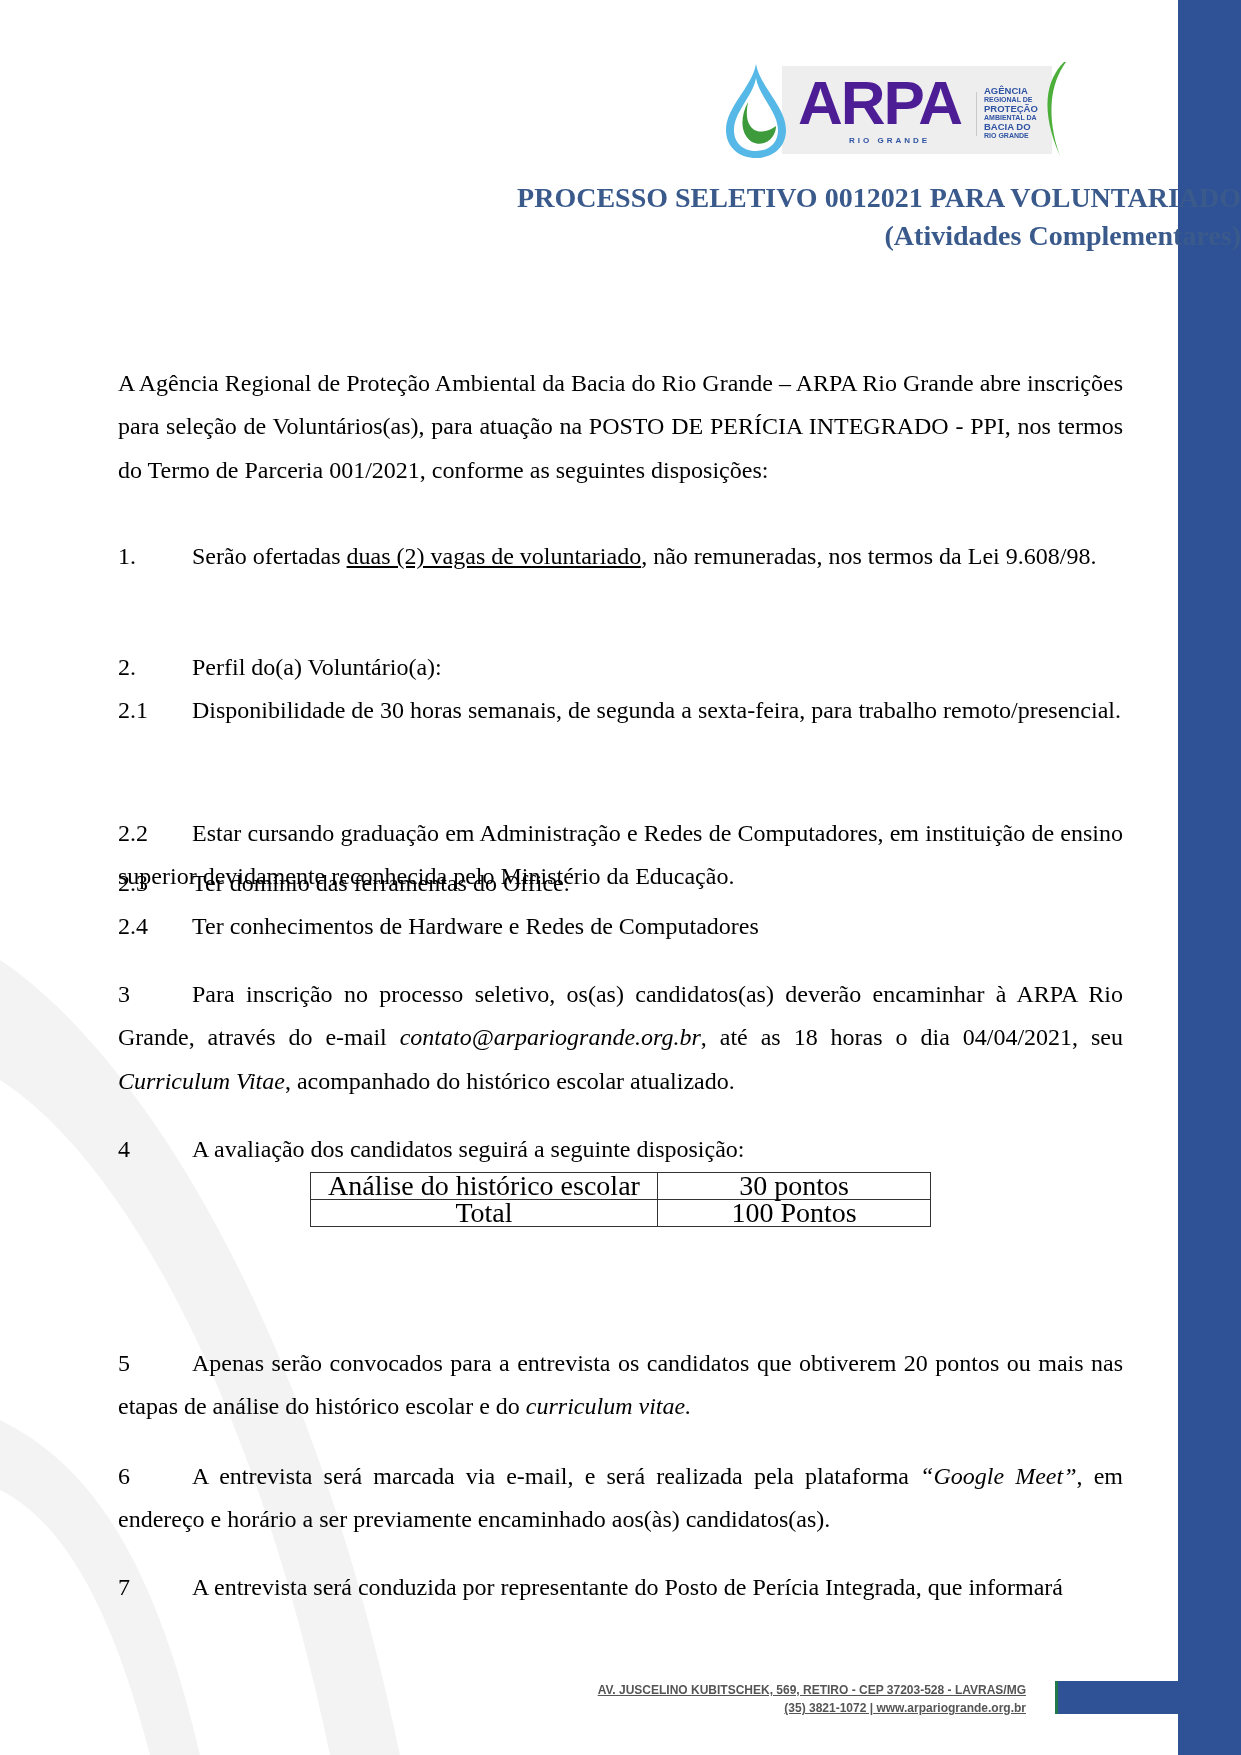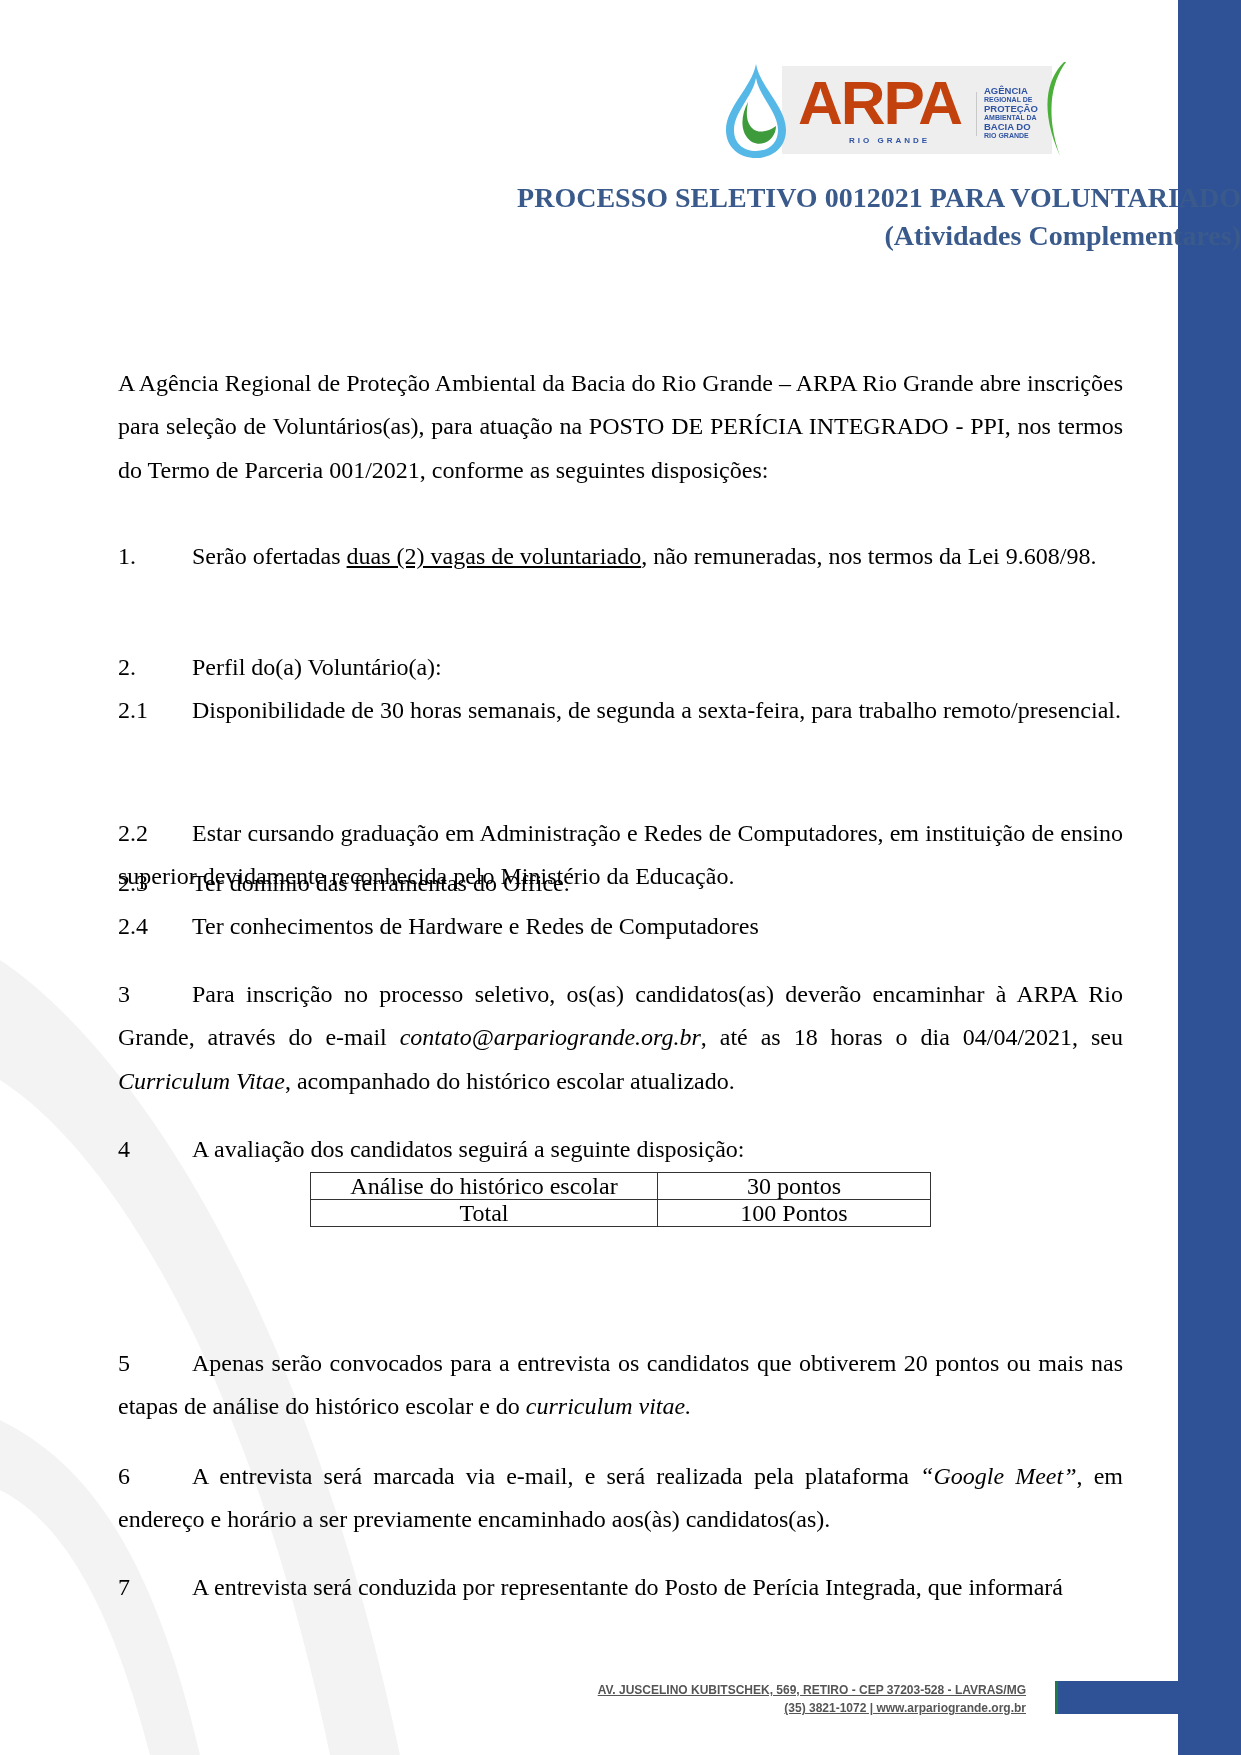--- a/index.html
+++ b/index.html
@@ -4,21 +4,21 @@
 <style>
   html, body { margin: 0; padding: 0; }
   body { width: 1241px; height: 1755px; position: relative; background: #ffffff; overflow: hidden;
          font-family: "Liberation Serif", "DejaVu Serif", serif; color: #000; }
   .side-bar { position: absolute; left: 1178px; top: 0; width: 63px; height: 1755px; background: #2f5296; }
   .watermark { position: absolute; left: 0; top: 900px; width: 420px; height: 855px; pointer-events: none; }
   .logo { position: absolute; left: 722px; top: 62px; width: 345px; height: 100px; }
   .logo-bg { position: absolute; left: 60px; top: 4px; width: 270px; height: 88px; background: #eeeeef; }
   .logo-drop { position: absolute; left: 0; top: 0; width: 68px; height: 98px; }
   .logo-arpa { position: absolute; left: 76px; top: 10px; font-family: "Liberation Sans", "DejaVu Sans", sans-serif;
-               font-weight: bold; font-size: 62px; letter-spacing: -2px; color: #c2410c; line-height: 62px; }
+               font-weight: bold; font-size: 62px; letter-spacing: -2px; color: #4c1d95; line-height: 62px; }
   .logo-rio { position: absolute; left: 127px; top: 74px; font-family: "Liberation Sans", sans-serif; font-weight: bold;
               font-size: 8px; letter-spacing: 3px; color: #2f53a3; }
   .logo-divider { position: absolute; left: 254px; top: 30px; width: 1px; height: 44px; background: #c9c9c9; }
   .logo-agency { position: absolute; left: 262px; top: 24px; font-family: "Liberation Sans", sans-serif; font-weight: bold;
                  color: #2f53a3; line-height: 8px; font-size: 7px; width: 70px; }
   .logo-agency span { display: block; }
   .logo-agency .big { font-size: 9.5px; line-height: 10px; }
   .logo-swoosh { position: absolute; left: 316px; top: -2px; width: 30px; height: 100px; }
 
   .title { position: absolute; left: 0; width: 1241px; text-align: right; font-weight: bold; color: #3a5a8c;
@@ -26,21 +26,21 @@
   .title1 { top: 182px; }
   .title2 { top: 220px; }
 
   .content { position: absolute; left: 118px; width: 1005px; font-size: 24px; line-height: 43.4px; }
   .p { position: absolute; left: 0; width: 1005px; text-align: justify; margin-top: 24px; }
   .num { display: inline-block; width: 74px; }
   .u-bold { font-weight: normal; text-decoration: underline; }
   .it { font-style: italic; }
 
   table.score { position: absolute; left: 310px; top: 1172px; width: 621px; border-collapse: collapse;
-                font-size: 24px; line-height: 24px; }
+                font-size: 28px; line-height: 24px; }
   table.score td { border: 1.5px solid #333; text-align: center; padding: 1px 4px 1px 4px; height: 24px; }
   table.score td.c1 { width: 338px; }
 
   .footer { position: absolute; right: 215px; top: 1681px; text-align: right; font-family: "Liberation Sans", "DejaVu Sans", sans-serif;
             font-weight: bold; color: #555; font-size: 12px; line-height: 18px; text-decoration: underline; }
   .footer-bar { position: absolute; left: 1055px; top: 1681px; width: 123px; height: 33px; background: #2f5296;
                 border-left: 3px solid #1e7a4a; }
 </style>
 </head>
 <body>

